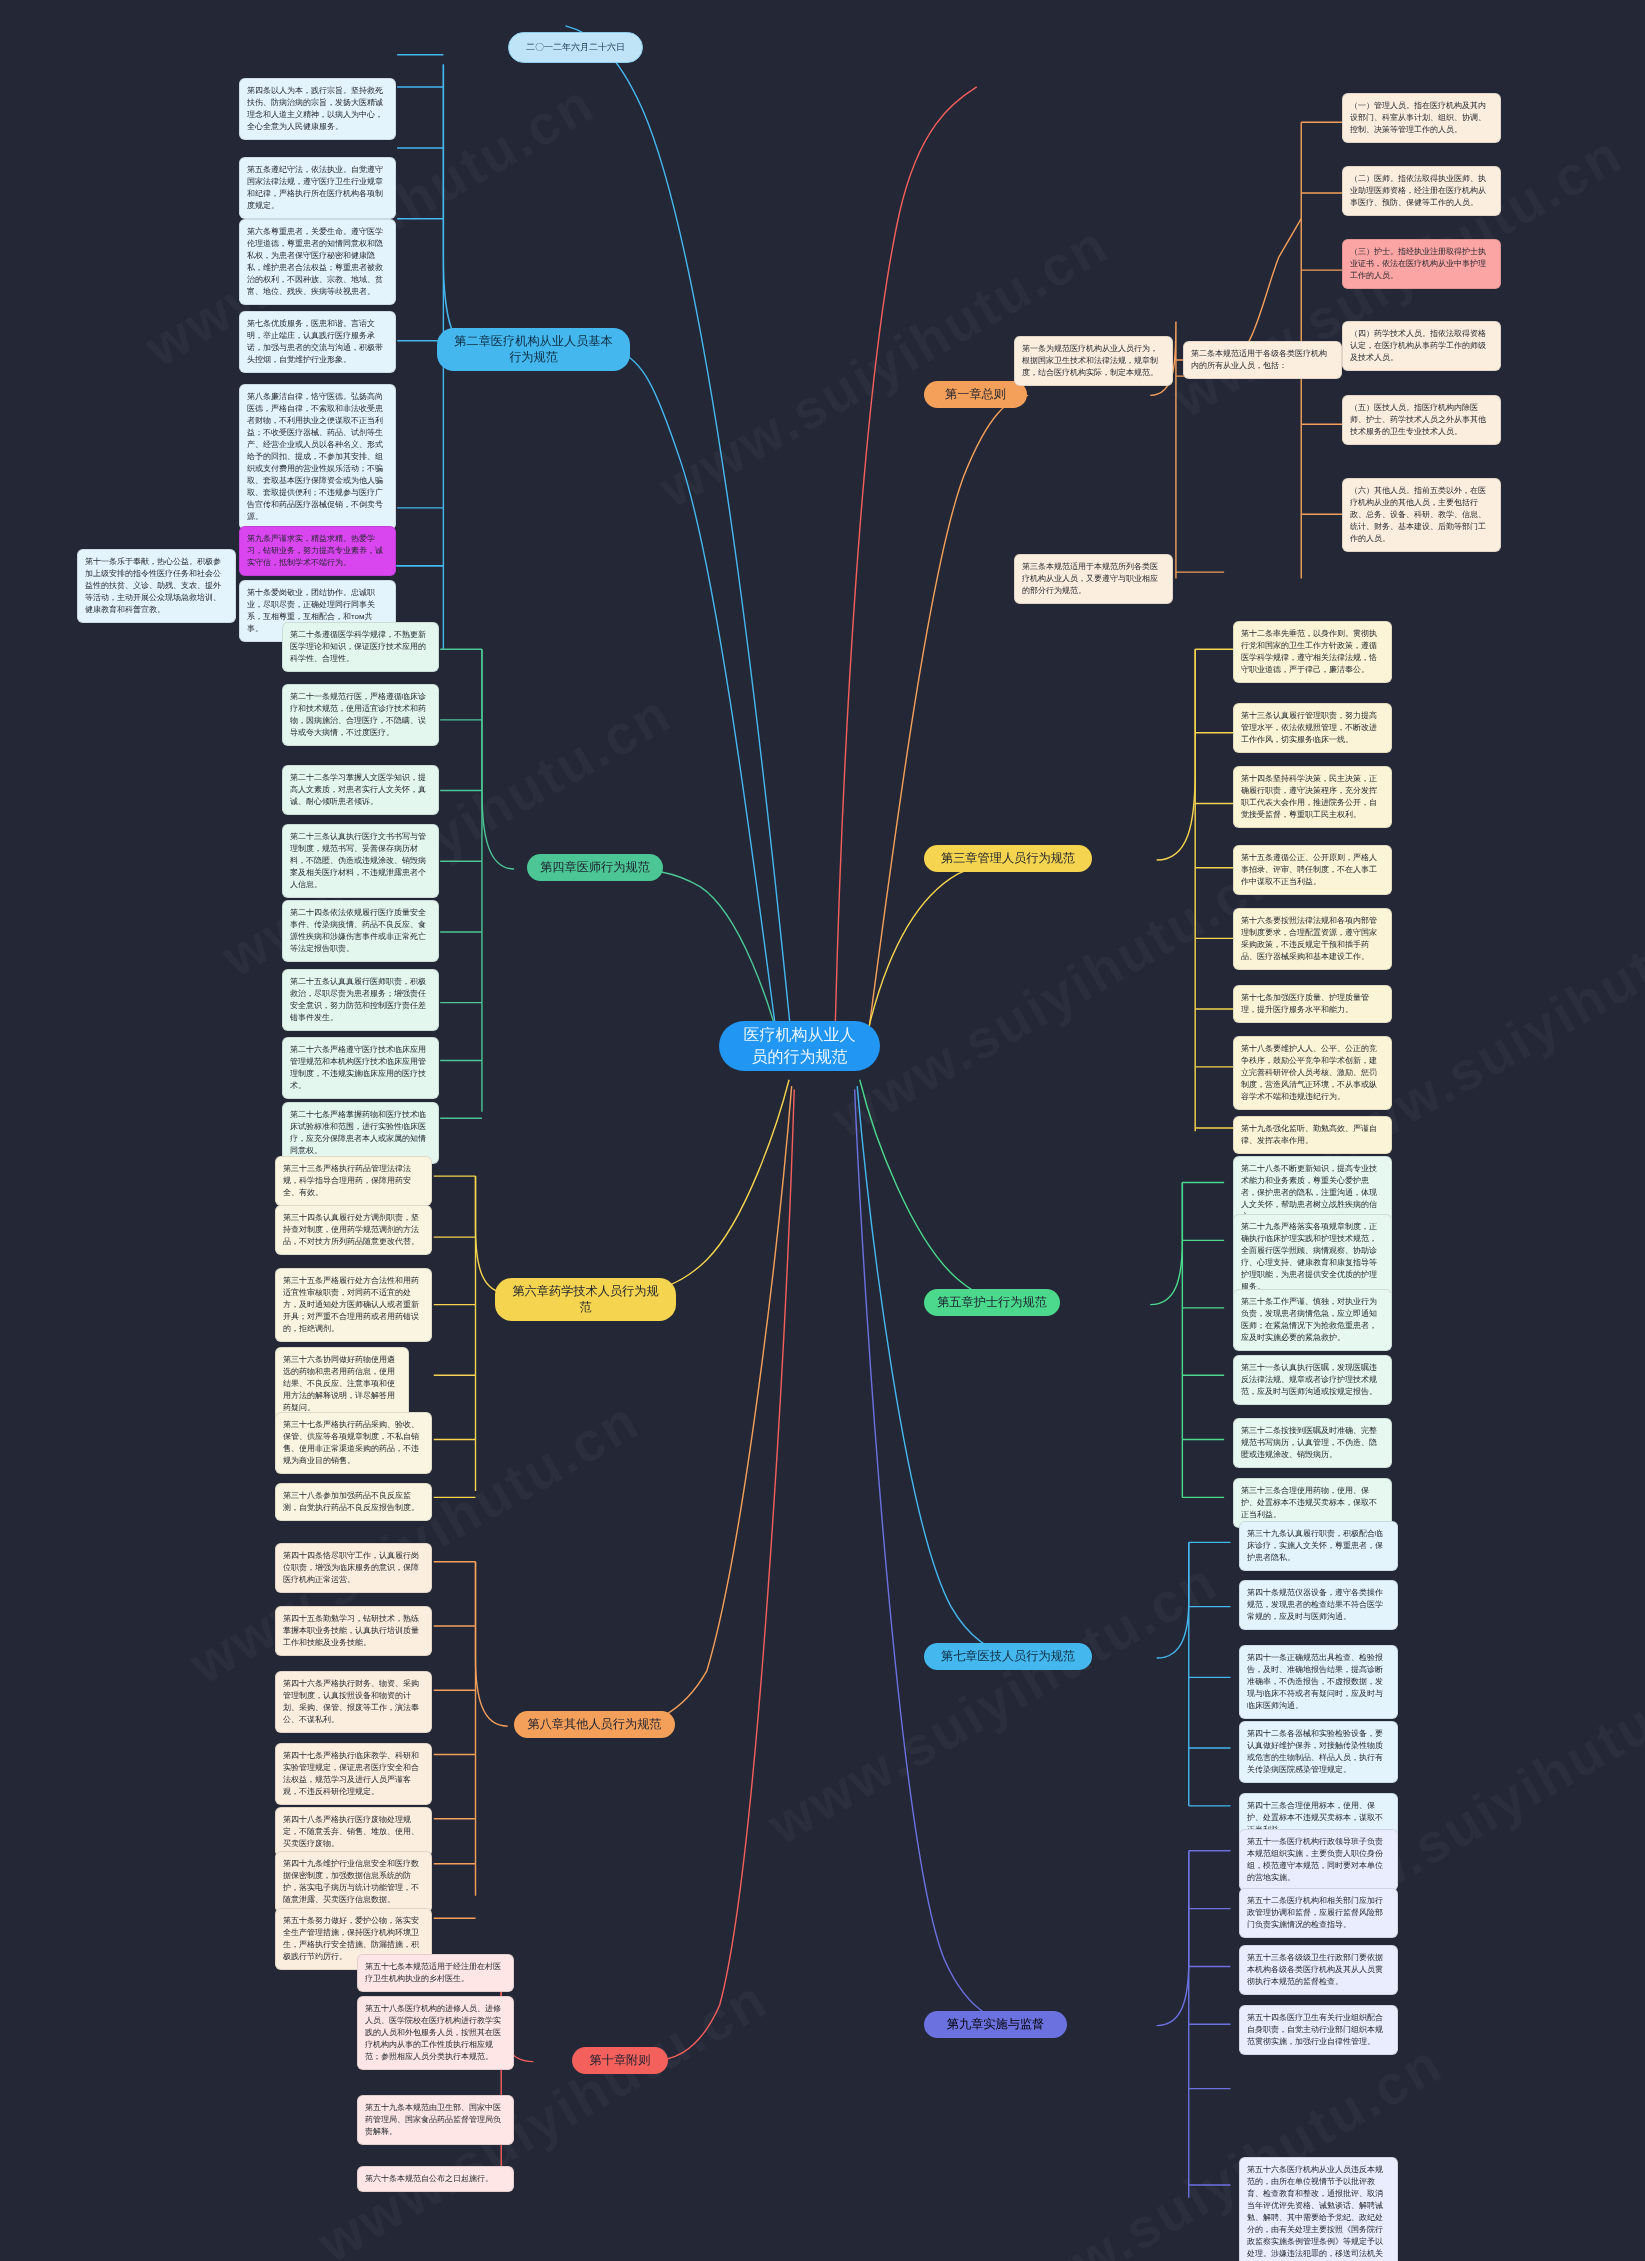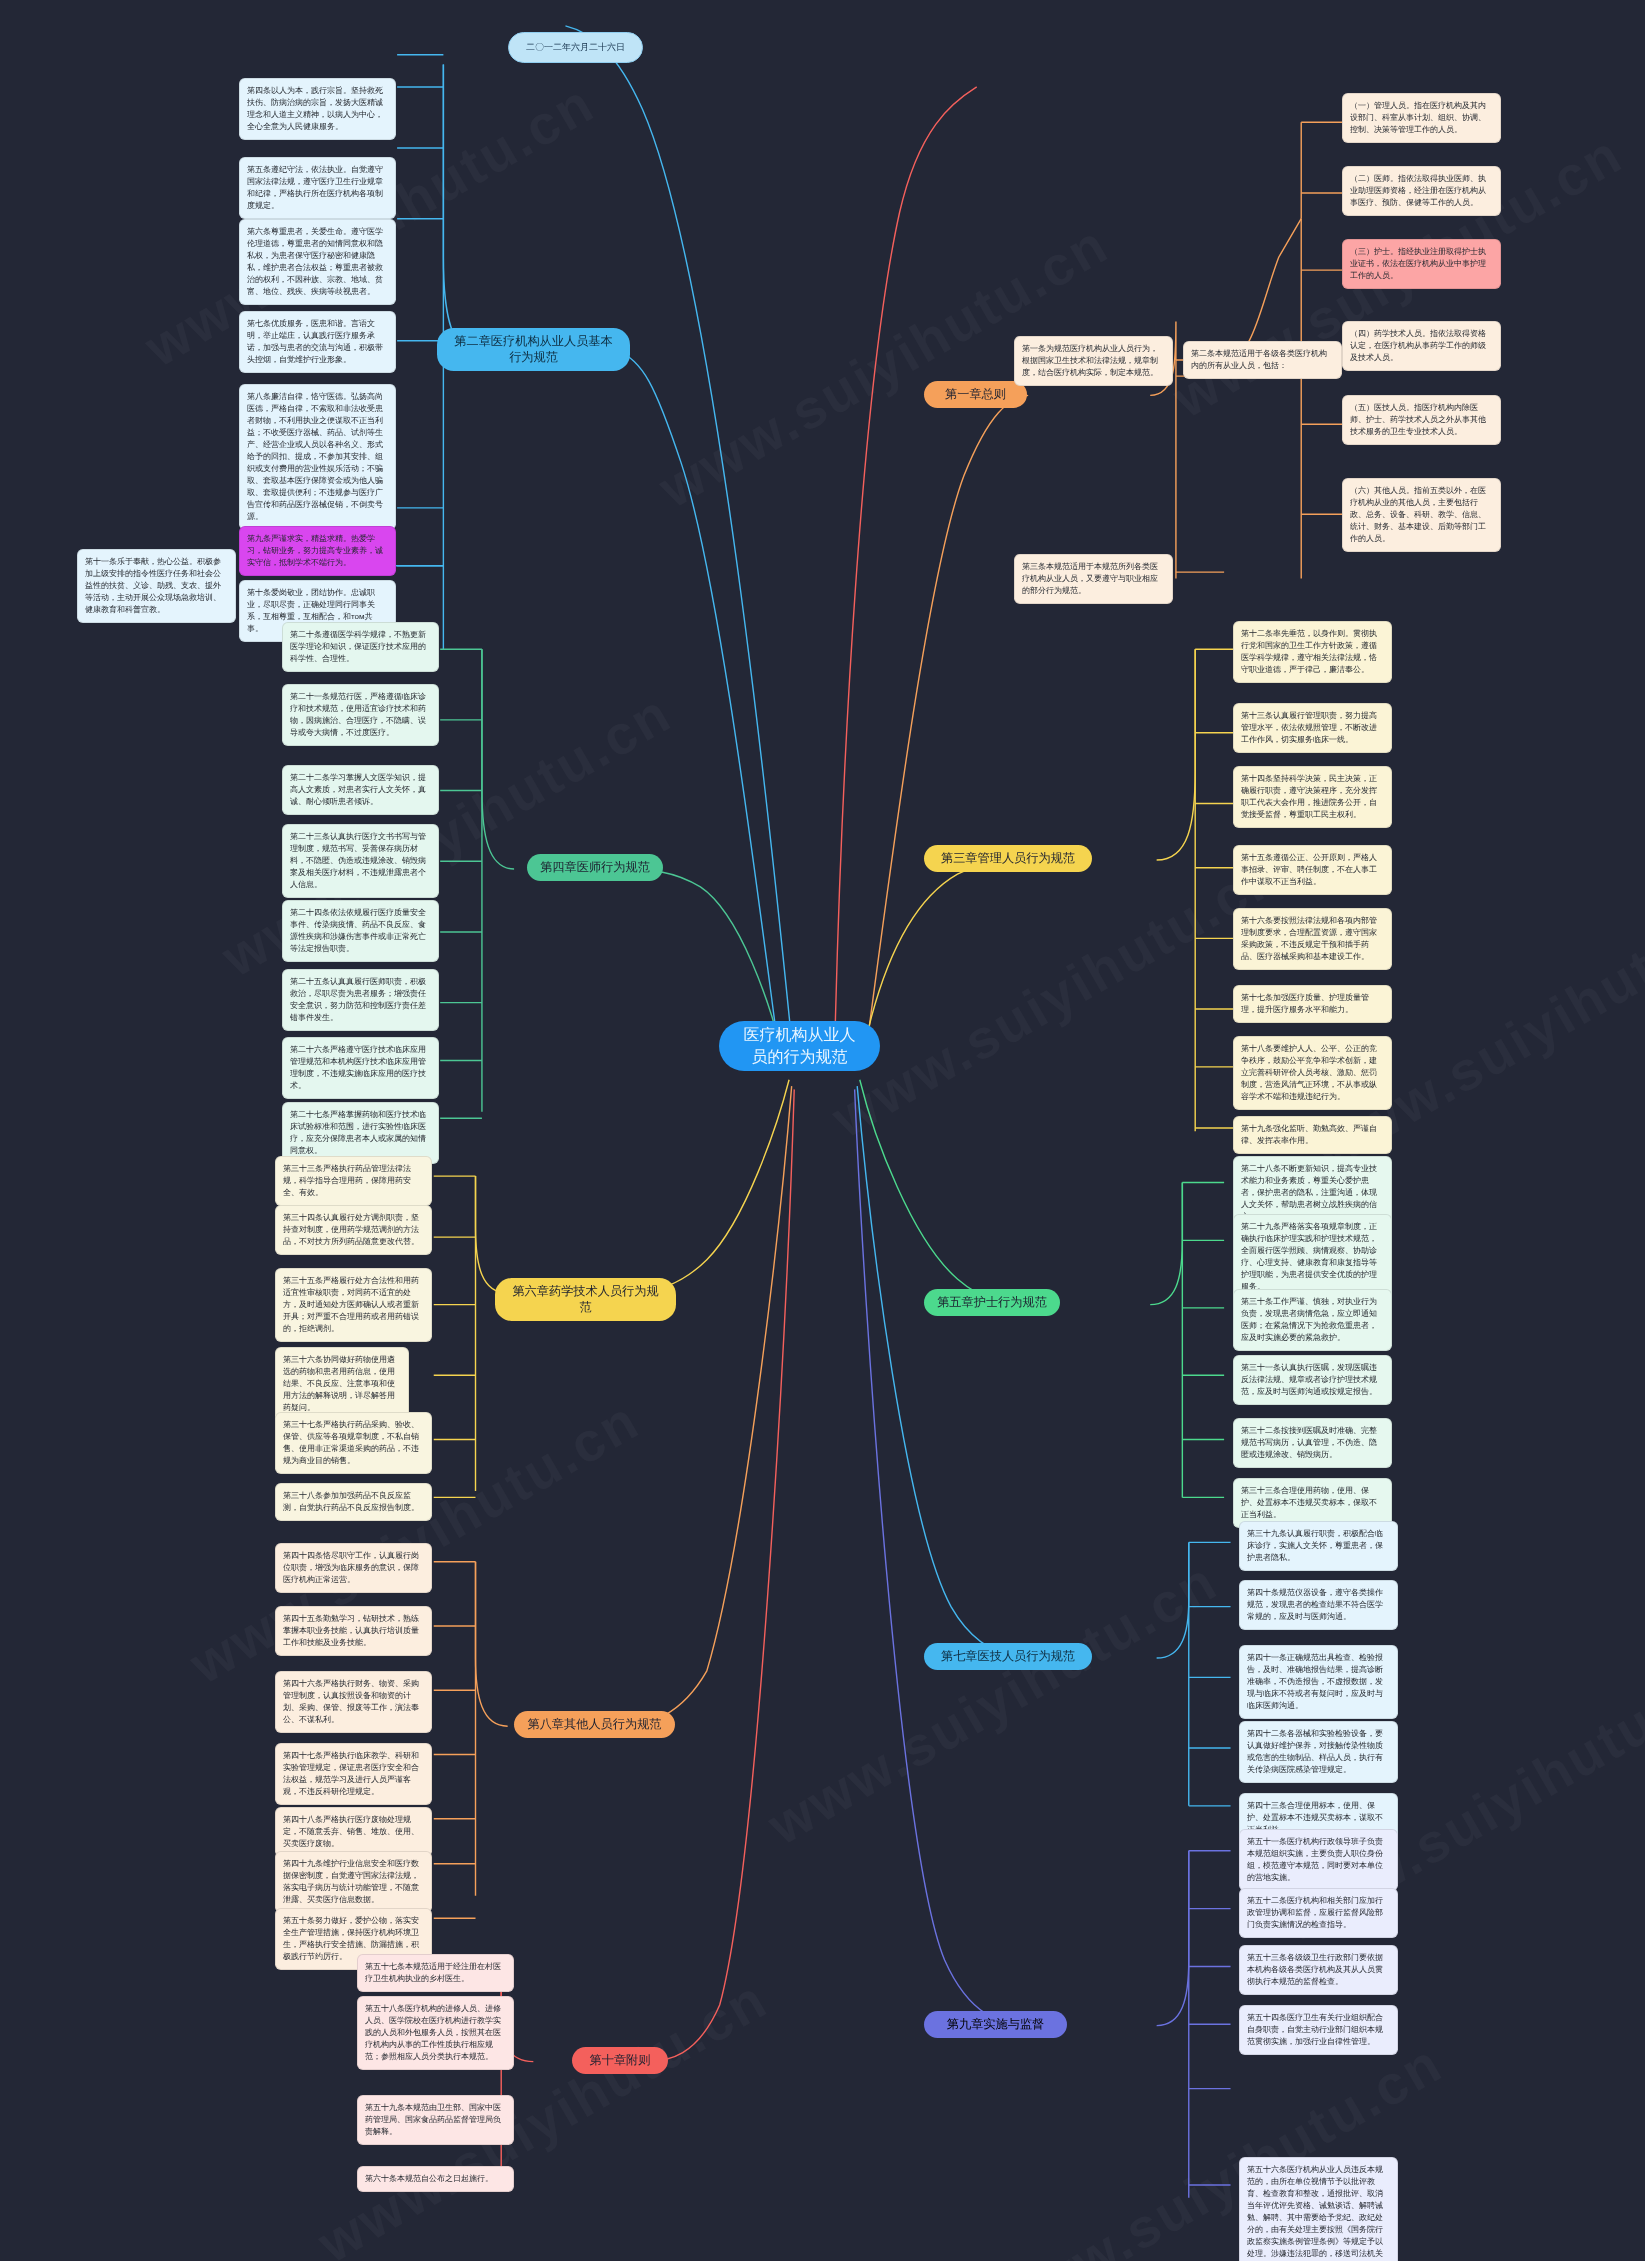--- a/index.html
+++ b/index.html
@@ -272,21 +272,21 @@
   <div class="node leaf" style="left:1239px;top:1580px;width:159px;background:#e4f4fd;"><span>第四十条规范仪器设备，遵守各类操作规范，发现患者的检查结果不符合医学常规的，应及时与医师沟通。</span></div>
   <div class="node leaf" style="left:1239px;top:1645px;width:159px;background:#e4f4fd;"><span>第四十一条正确规范出具检查、检验报告，及时、准确地报告结果，提高诊断准确率，不伪造报告，不虚报数据，发现与临床不符或者有疑问时，应及时与临床医师沟通。</span></div>
   <div class="node leaf" style="left:1239px;top:1721px;width:159px;background:#e4f4fd;"><span>第四十二条各器械和实验检验设备，要认真做好维护保养，对接触传染性物质或危害的生物制品、样品人员，执行有关传染病医院感染管理规定。</span></div>
   <div class="node leaf" style="left:1239px;top:1793px;width:159px;background:#e4f4fd;"><span>第四十三条合理使用标本，使用、保护、处置标本不违规买卖标本，谋取不正当利益。</span></div>
 
   <div class="node leaf" style="left:275px;top:1543px;width:157px;background:#fceedf;"><span>第四十四条恪尽职守工作，认真履行岗位职责，增强为临床服务的意识，保障医疗机构正常运营。</span></div>
   <div class="node leaf" style="left:275px;top:1606px;width:157px;background:#fceedf;"><span>第四十五条勤勉学习，钻研技术，熟练掌握本职业务技能，认真执行培训质量工作和技能及业务技能。</span></div>
   <div class="node leaf" style="left:275px;top:1671px;width:157px;background:#fceedf;"><span>第四十六条严格执行财务、物资、采购管理制度，认真按照设备和物资的计划、采购、保管、报废等工作，演法奉公、不谋私利。</span></div>
   <div class="node leaf" style="left:275px;top:1743px;width:157px;background:#fceedf;"><span>第四十七条严格执行临床教学、科研和实验管理规定，保证患者医疗安全和合法权益，规范学习及进行人员严谨客观，不违反科研伦理规定。</span></div>
   <div class="node leaf" style="left:275px;top:1807px;width:157px;background:#fceedf;"><span>第四十八条严格执行医疗废物处理规定，不随意丢弃、销售、堆放、使用、买卖医疗废物。</span></div>
-  <div class="node leaf" style="left:275px;top:1851px;width:157px;background:#fceedf;"><span>第四十九条维护行业信息安全和医疗数据保密制度，自觉遵守国家法律法规，落实电子病历与统计功能管理，不随意泄露、买卖医疗信息数据。</span></div>
+  <div class="node leaf" style="left:275px;top:1851px;width:157px;background:#fceedf;"><span>第四十九条维护行业信息安全和医疗数据保密制度，加强数据信息系统的防护，落实电子病历与统计功能管理，不随意泄露、买卖医疗信息数据。</span></div>
   <div class="node leaf" style="left:275px;top:1908px;width:157px;background:#fceedf;"><span>第五十条努力做好，爱护公物，落实安全生产管理措施，保持医疗机构环境卫生，严格执行安全措施、防漏措施，积极践行节约厉行。</span></div>
 
   <div class="node leaf" style="left:1239px;top:1829px;width:159px;background:#eaedfd;"><span>第五十一条医疗机构行政领导班子负责本规范组织实施，主要负责人职位身份组，模范遵守本规范，同时要对本单位的营地实施。</span></div>
   <div class="node leaf" style="left:1239px;top:1888px;width:159px;background:#eaedfd;"><span>第五十二条医疗机构和相关部门应加行政管理协调和监督，应履行监督风险部门负责实施情况的检查指导。</span></div>
   <div class="node leaf" style="left:1239px;top:1945px;width:159px;background:#eaedfd;"><span>第五十三条各级级卫生行政部门要依据本机构各级各类医疗机构及其从人员贯彻执行本规范的监督检查。</span></div>
   <div class="node leaf" style="left:1239px;top:2005px;width:159px;background:#eaedfd;"><span>第五十四条医疗卫生有关行业组织配合自身职责，自觉主动行业部门组织本规范贯彻实施，加强行业自律性管理。</span></div>
   <div class="node leaf" style="left:1239px;top:2157px;width:159px;background:#eaedfd;"><span>第五十六条医疗机构从业人员违反本规范的，由所在单位视情节予以批评教育、检查教育和整改，通报批评、取消当年评优评先资格、诫勉谈话、解聘诫勉、解聘、其中需要给予党纪、政纪处分的，由有关处理主要按照《国务院行政监察实施条例管理条例》等规定予以处理。涉嫌违法犯罪的，移送司法机关处理；由有关卫生行政部门吊销相应执业证书；涉嫌犯罪的，移送有关机关依法处理。</span></div>
 
   <div class="node leaf" style="left:357px;top:1954px;width:157px;background:#fde6e5;"><span>第五十七条本规范适用于经注册在村医疗卫生机构执业的乡村医生。</span></div>
   <div class="node leaf" style="left:357px;top:1996px;width:157px;background:#fde6e5;"><span>第五十八条医疗机构的进修人员、进修人员、医学院校在医疗机构进行教学实践的人员和外包服务人员，按照其在医疗机构内从事的工作性质执行相应规范；参照相应人员分类执行本规范。</span></div>

